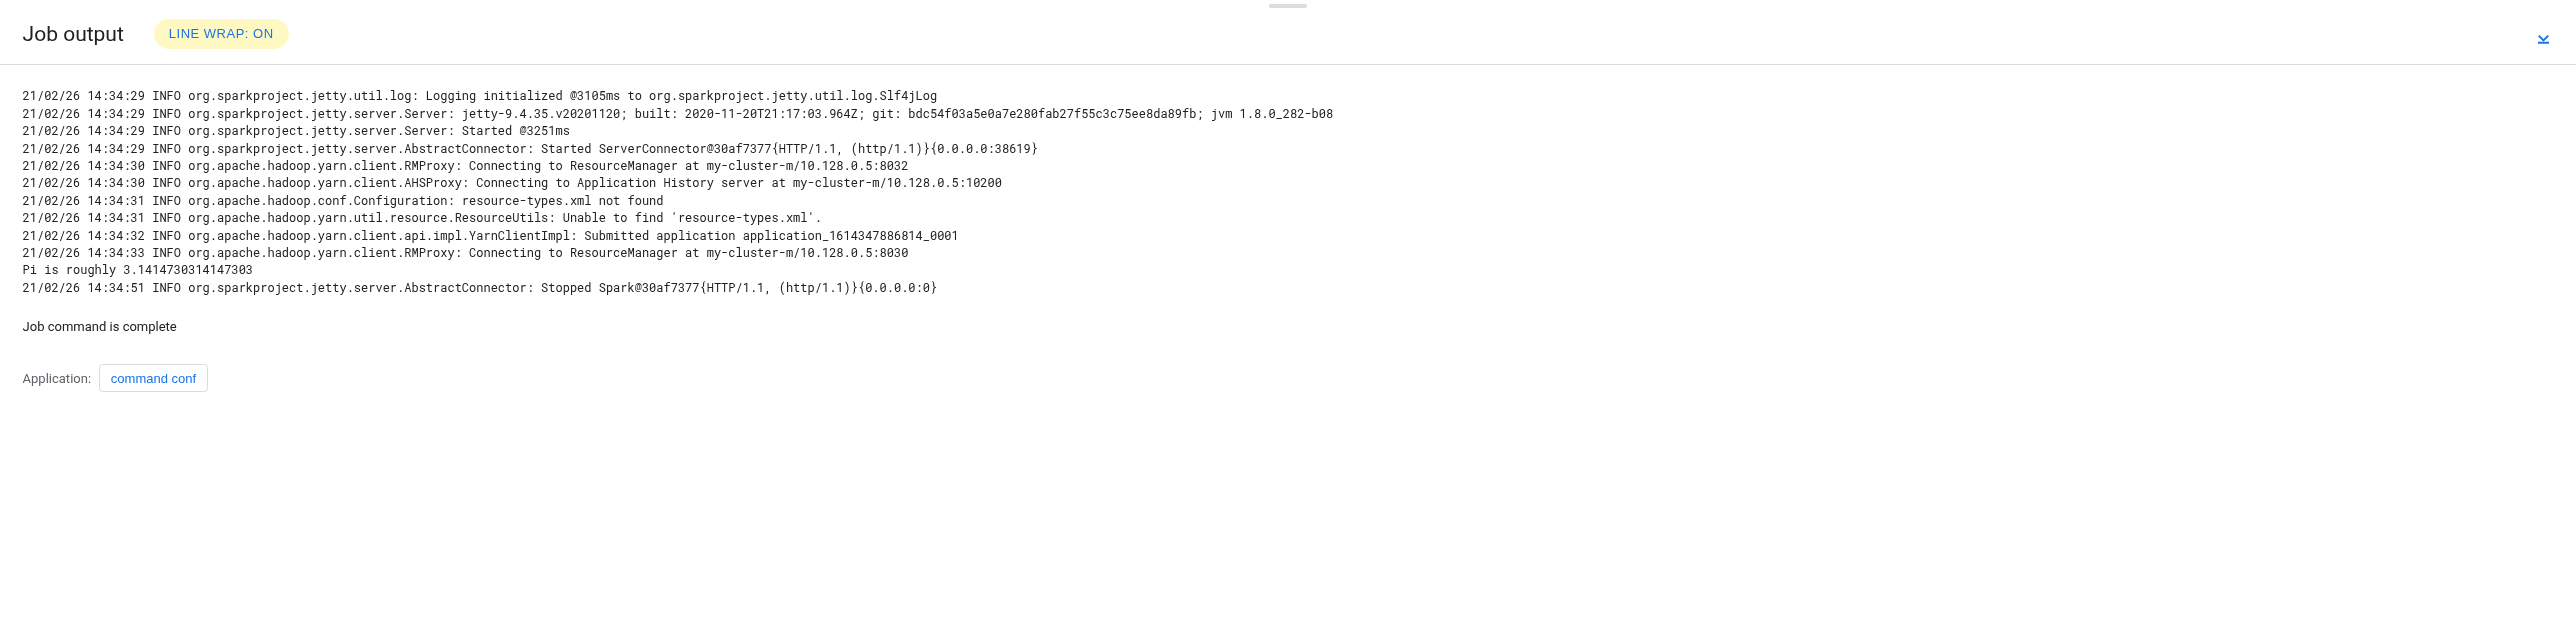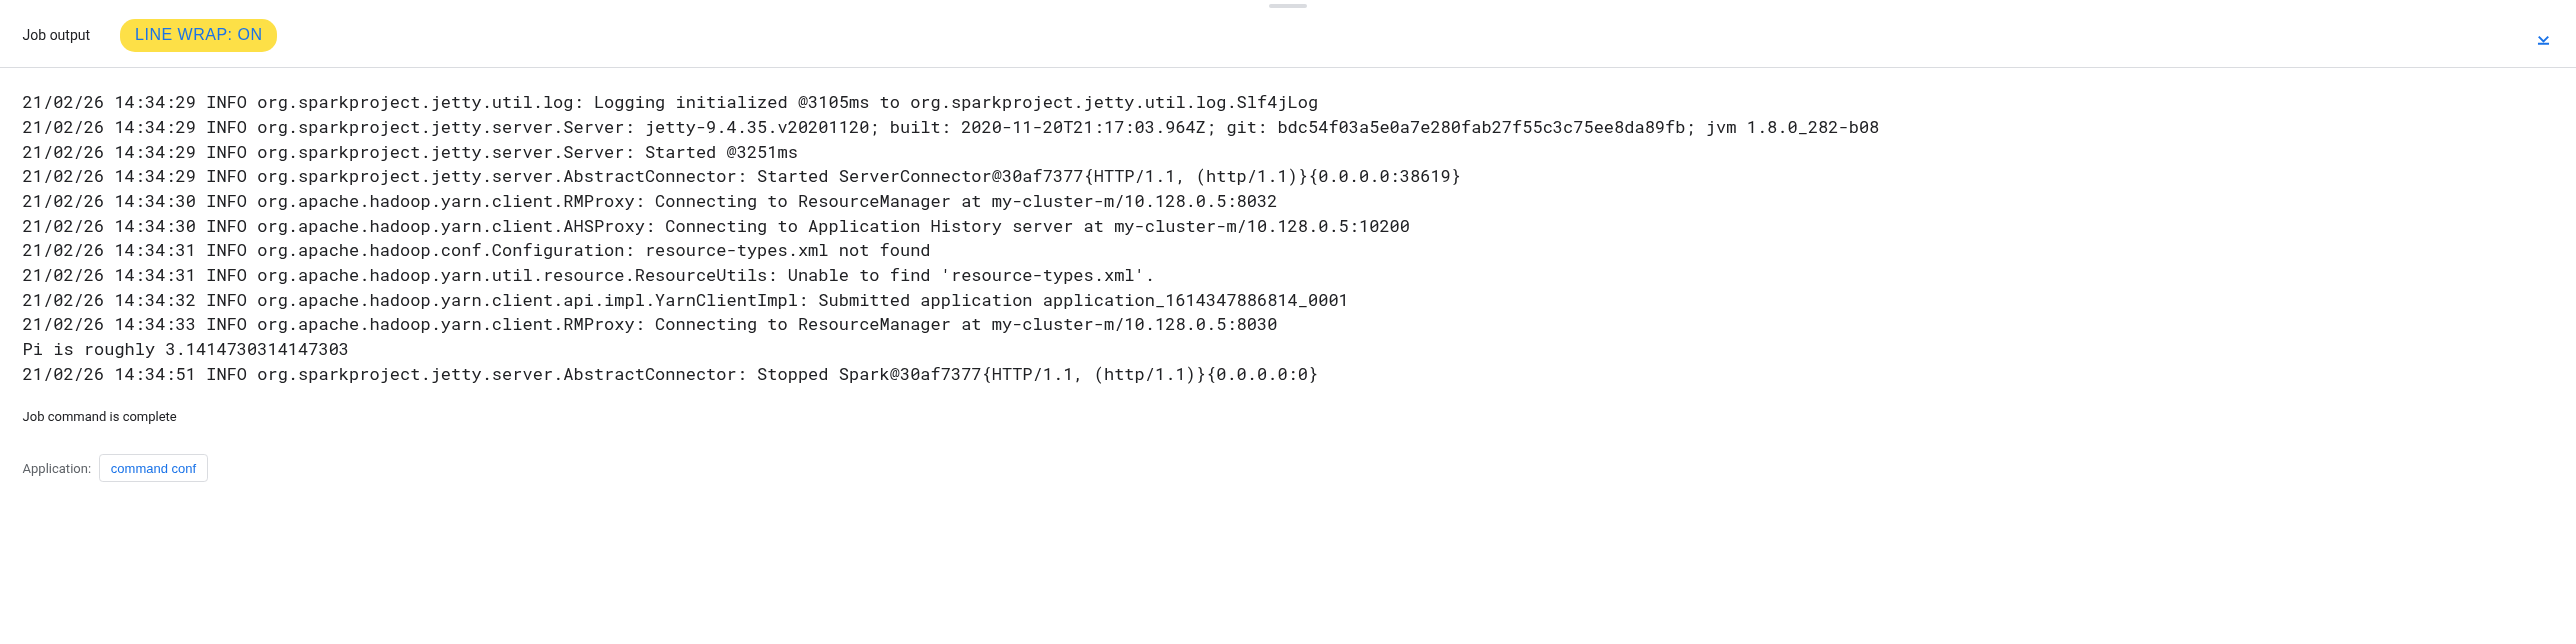--- a/index.html
+++ b/index.html
@@ -27,50 +27,50 @@
       border-radius: 1.9px;
     }
     .header {
       display: flex;
       align-items: center;
       padding: 7.5px 22.6px 15px 22.6px;
       border-bottom: 0.9px solid #dadce0;
       position: relative;
     }
     .header-title {
-      font-size: 14px;
+      font-size: 21px;
       font-weight: 400;
       color: #202124;
       margin-right: 30px;
     }
     .line-wrap-toggle {
-      background: #fde047;
+      background: #fef9c3;
       color: #1a73e8;
-      font-size: 16px;
+      font-size: 13px;
       font-weight: 500;
       padding: 7.5px 15px;
       border: none;
       border-radius: 15px;
       cursor: pointer;
       letter-spacing: 0.5px;
     }
     .expand-icon {
       position: absolute;
       right: 22.6px;
       top: 50%;
       transform: translateY(-50%);
       color: #1a73e8;
       cursor: pointer;
       display: flex;
       align-items: center;
     }
     .log-output {
       padding: 22.6px 22.6px 11.3px 22.6px;
       font-family: 'Roboto Mono', Menlo, Consolas, monospace;
-      font-size: 17px;
+      font-size: 12px;
       line-height: 1.45;
       color: #202124;
       white-space: pre-wrap;
       word-break: break-all;
     }
     .footer-status {
       padding: 11.3px 22.6px 22.6px 22.6px;
       font-family: Roboto, Arial, sans-serif;
       font-size: 13px;
       color: #202124;

